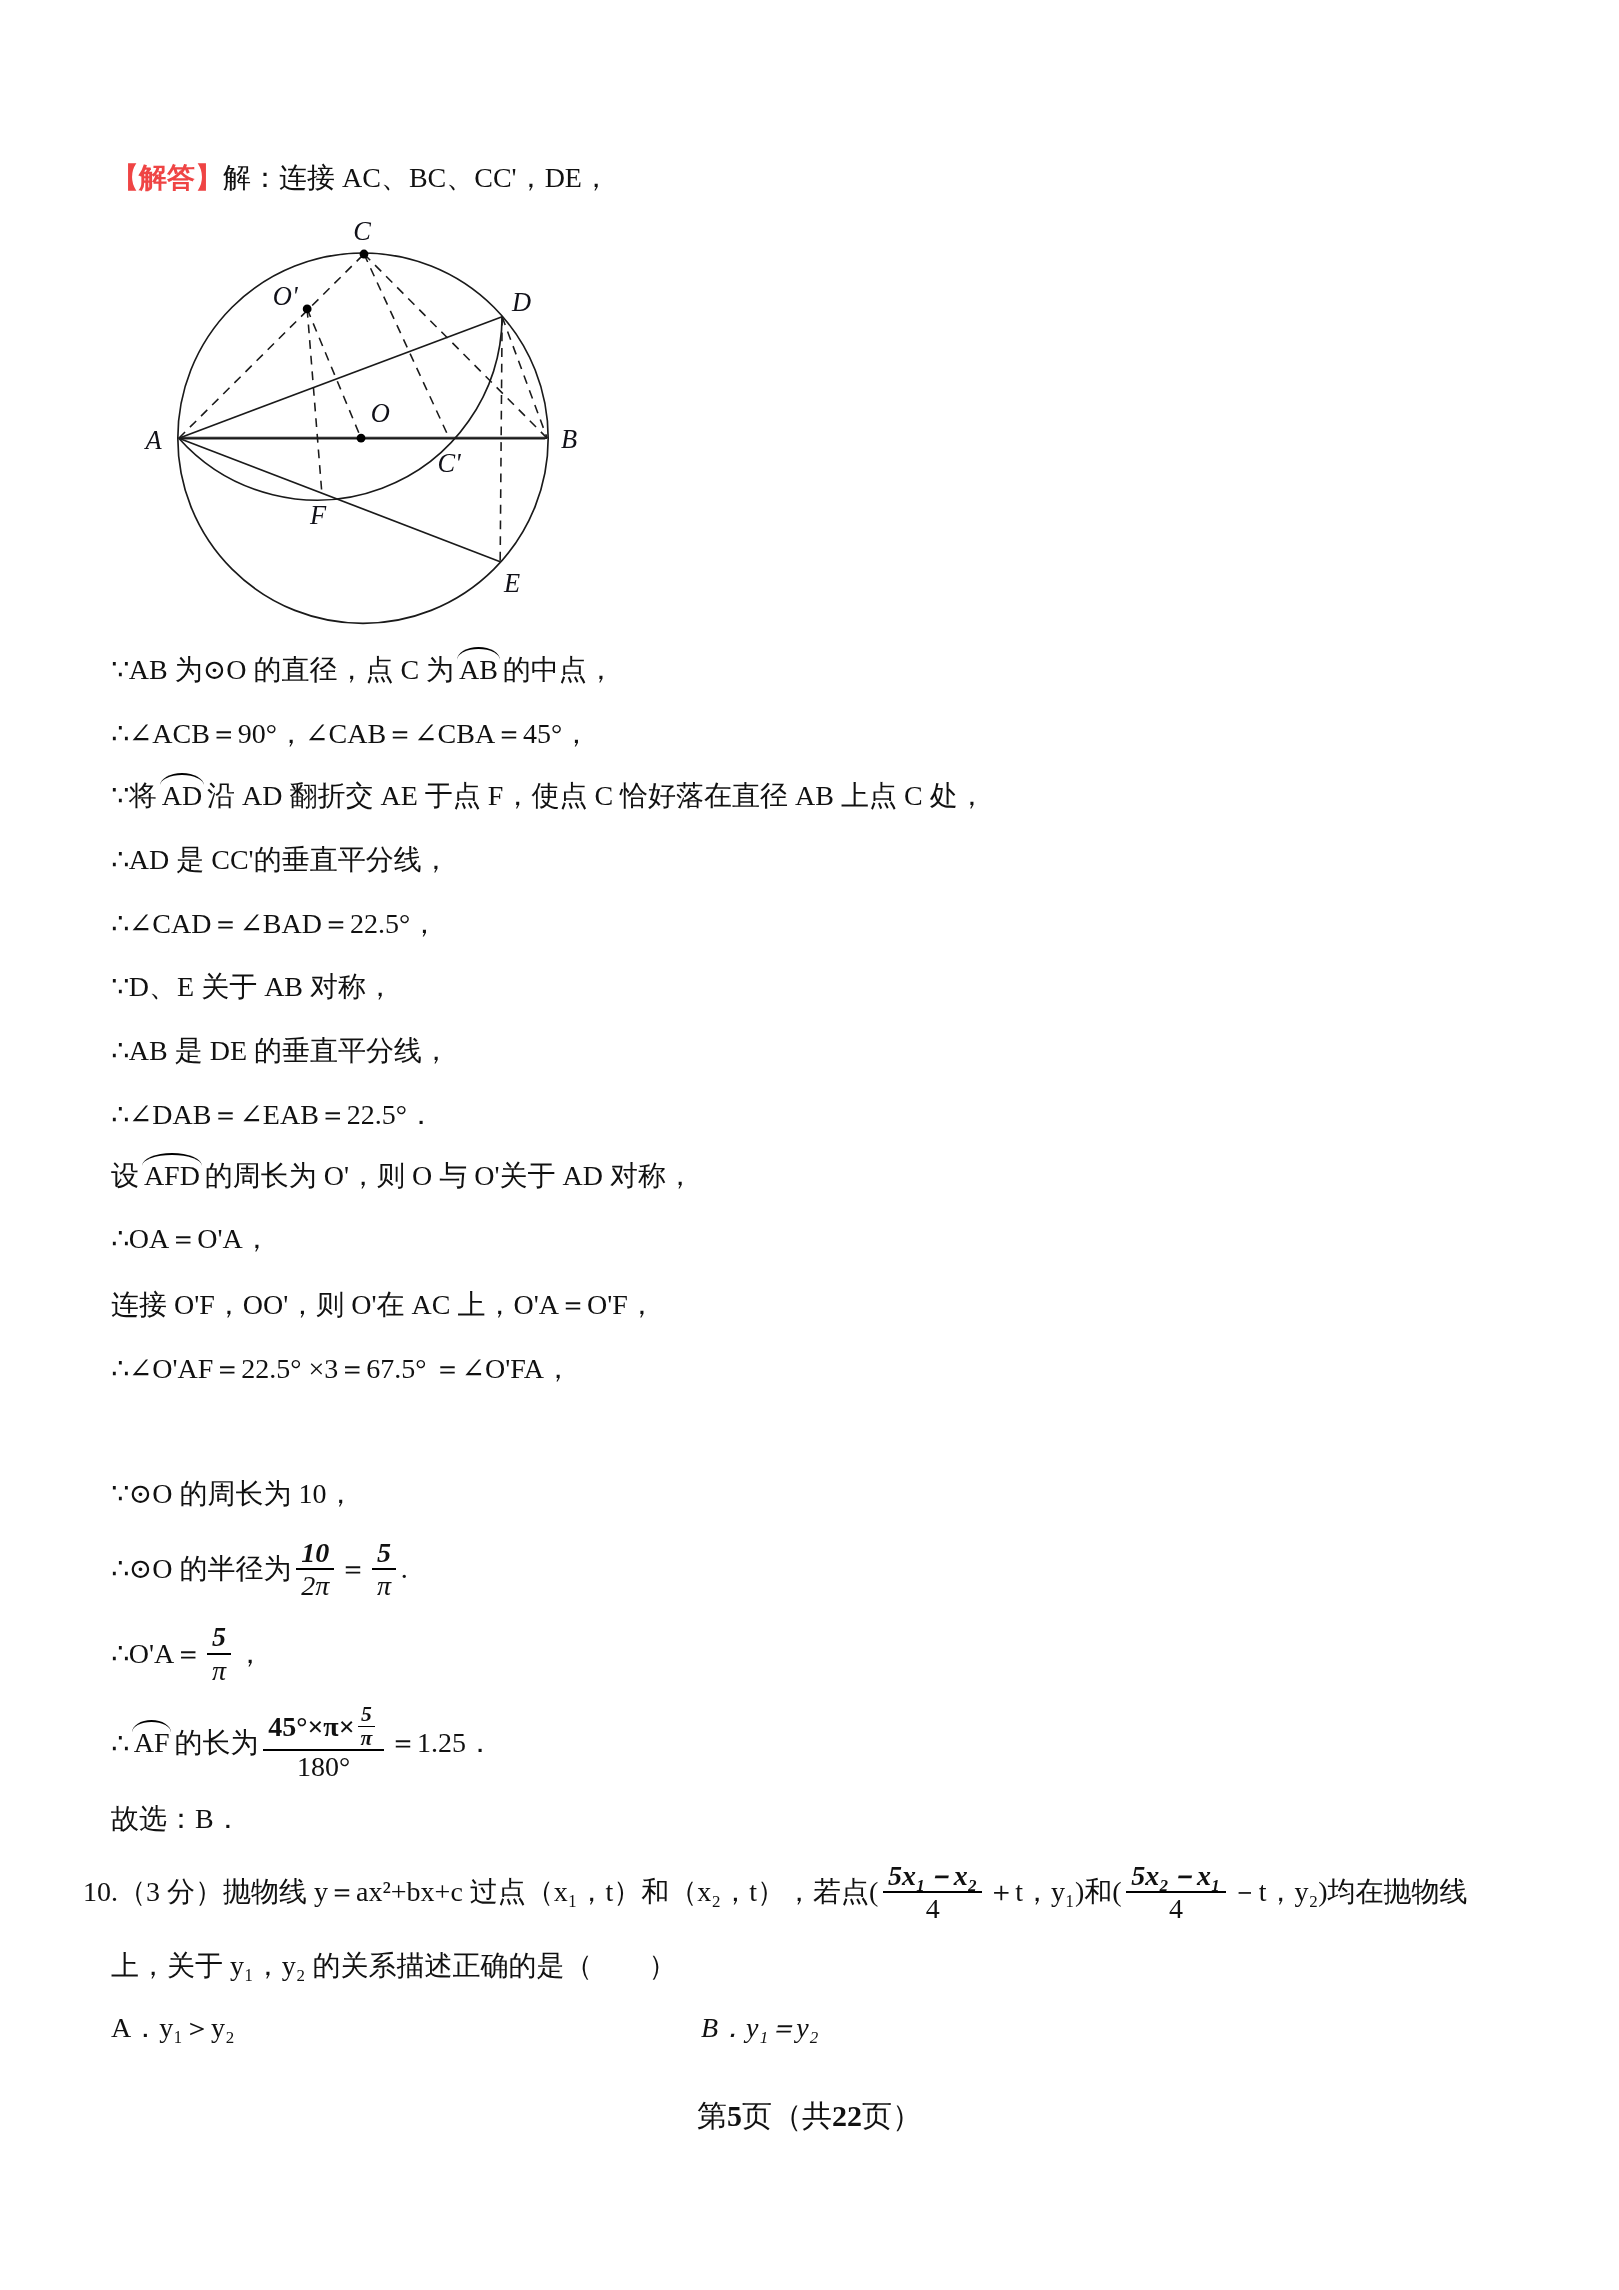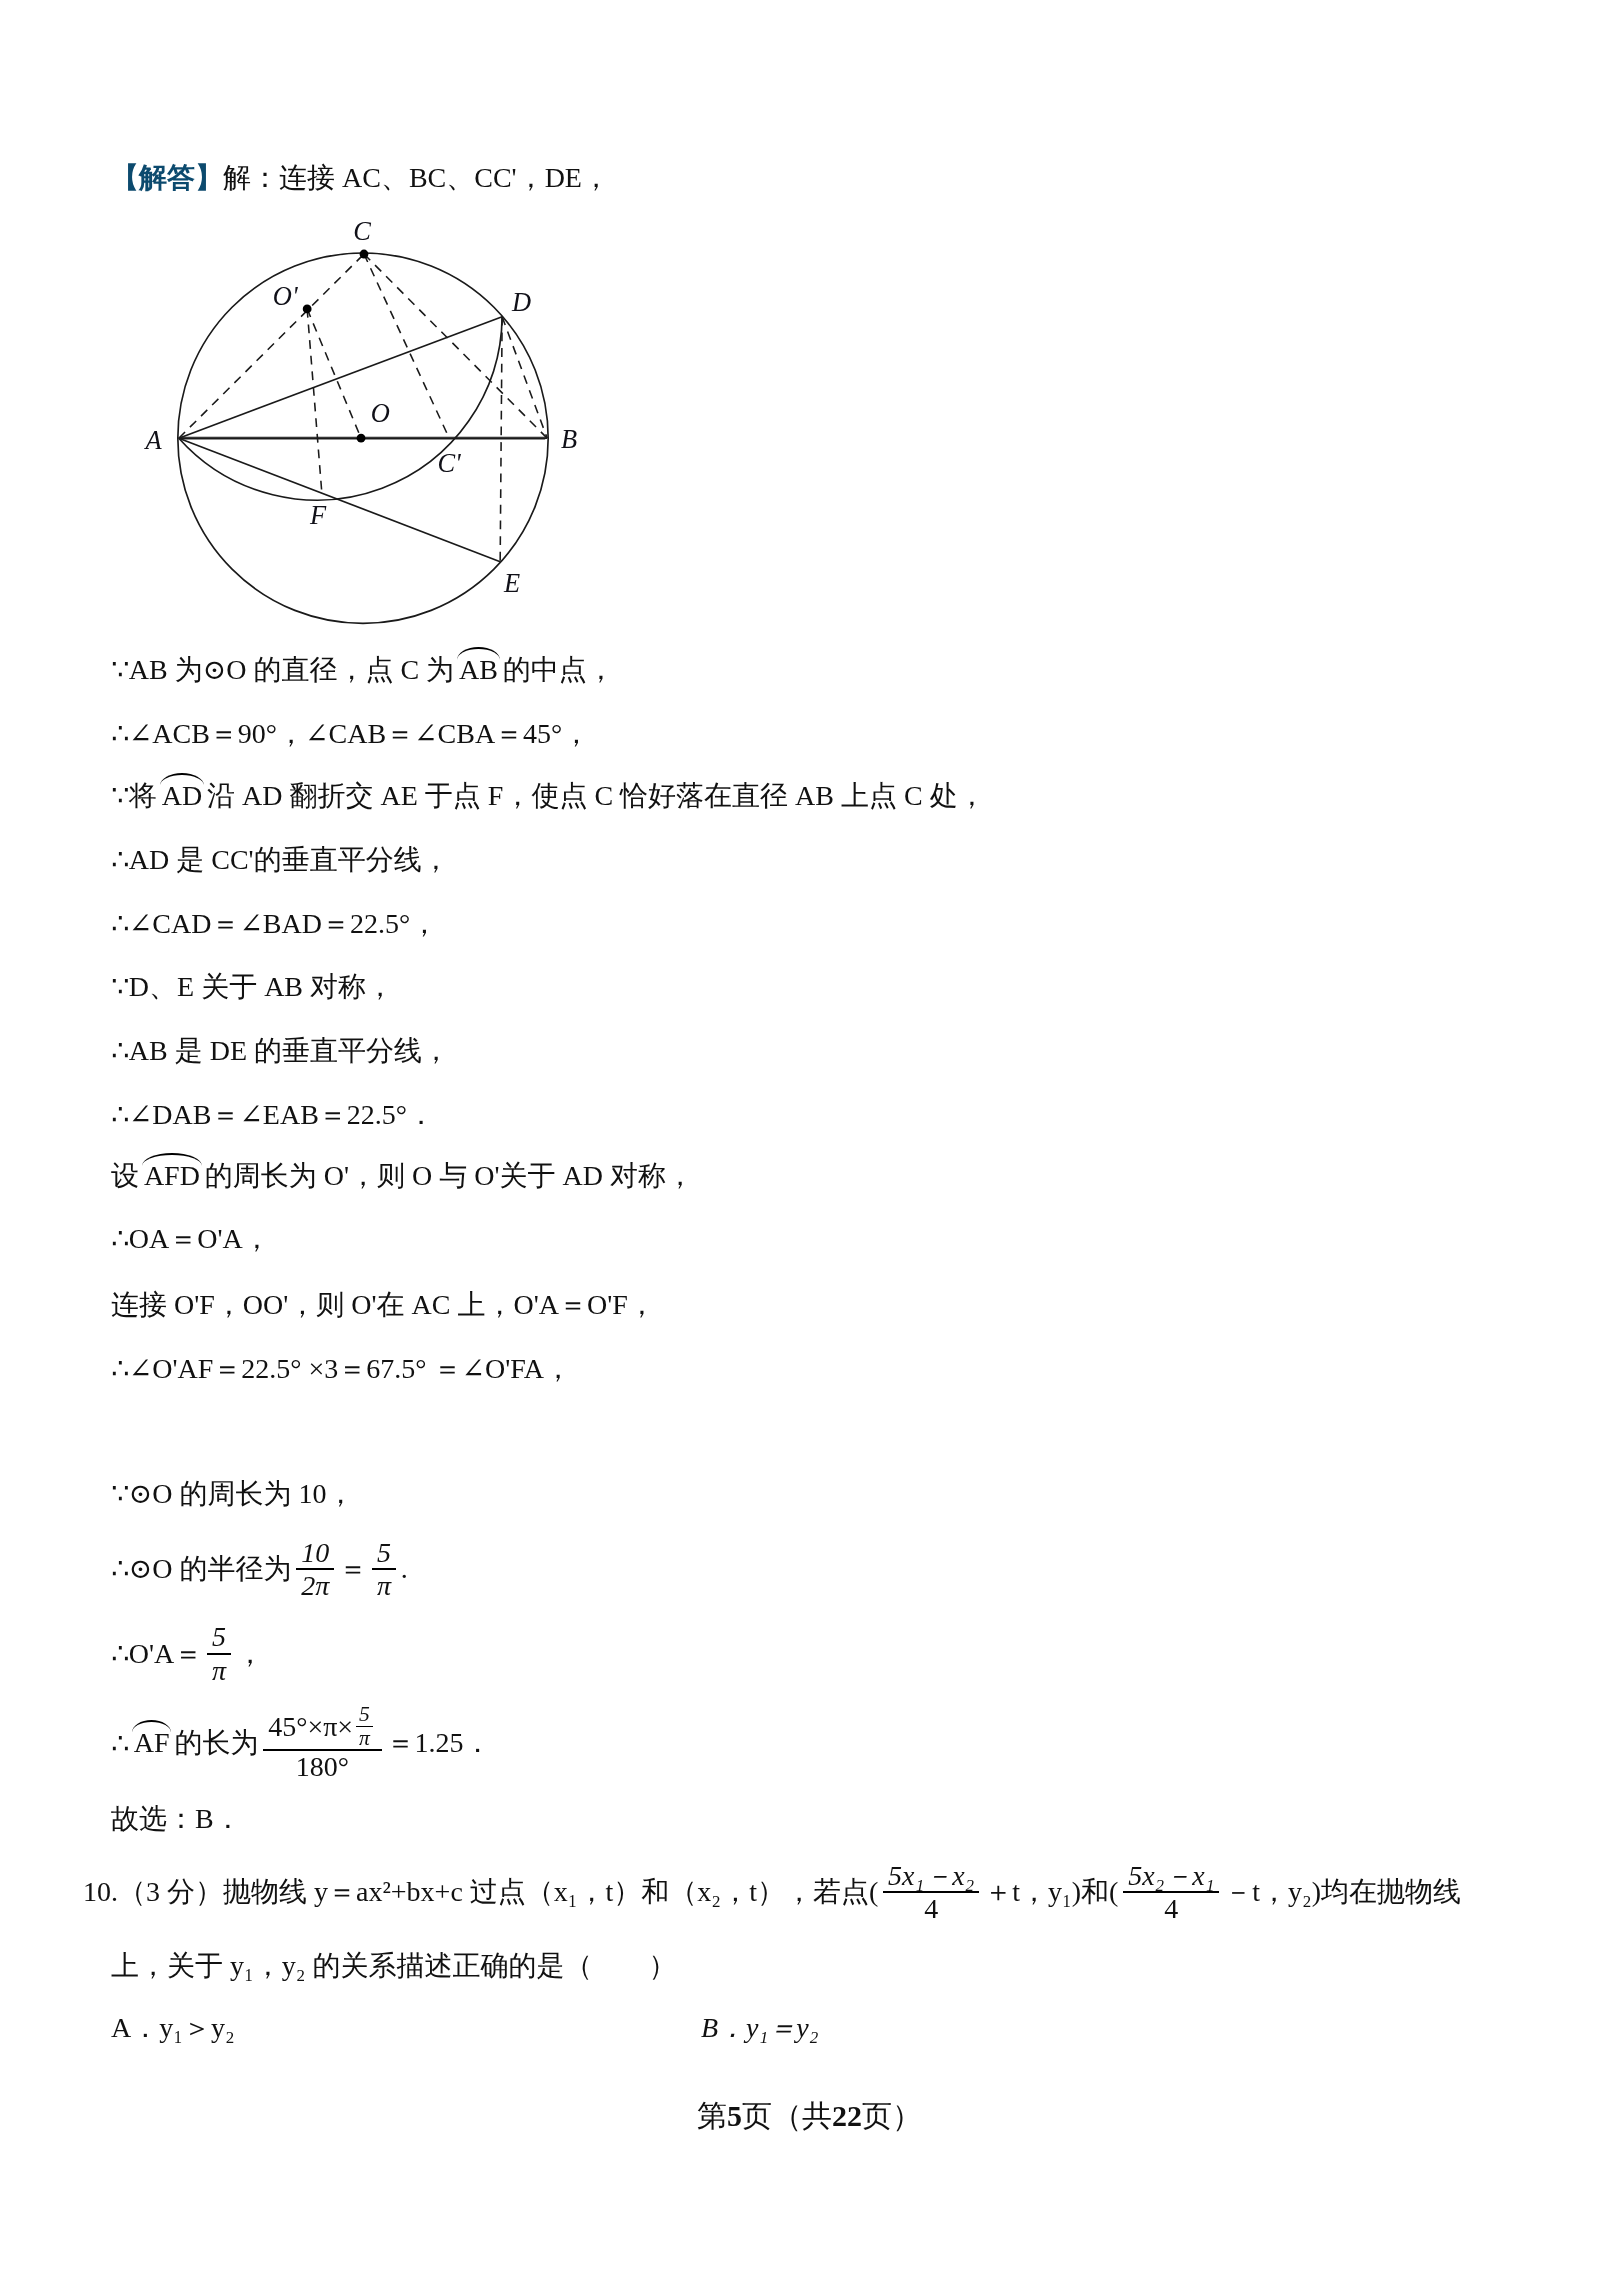--- a/index.html
+++ b/index.html
@@ -1,26 +1,26 @@
 <!DOCTYPE html>
 <html><head>
 <meta charset="utf-8">
 <style>
   html,body{margin:0;padding:0;background:#ffffff;}
   .page{position:relative;width:1619px;height:2291px;background:#fff;overflow:hidden;
         font-family:"Liberation Serif","DejaVu Serif","DejaVu Sans",serif;
         font-size:28px;color:#111;}
   .line{position:absolute;left:111px;white-space:nowrap;}
   .flexline{position:absolute;left:111px;display:flex;align-items:center;white-space:nowrap;}
-  .blue{color:#0c4a6e;}
+  .blue{color:#ef4444;}
   .bold{font-weight:bold;}
   
   .frac{display:inline-flex;flex-direction:column;align-items:center;vertical-align:middle;
         margin:0 4.9px;line-height:1.12;}
-  .frac .fn{padding:0 4.9px;border-bottom:2px solid #000;display:inline-flex;align-items:center;}
+  .frac .fn{padding:0 4.9px;border-bottom:2px solid #000;display:inline-flex;align-items:center;font-weight:bold;}
   .frac .fd{padding:0 4.9px;}
   .frac.tiny{font-size:21.6px;margin:0 2px 0 1px;line-height:1.05;}
   .frac.tiny .fn{padding:0 2.9px;border-bottom-width:1.6px;}
   
   .archat{position:relative;display:inline-block;padding:0 2.9px;margin:0 2px;}
   .archat::before{content:'';position:absolute;top:-6.9px;left:1px;right:1px;height:10.8px;
         border-top:2.4px solid #000;border-radius:50% 50% 0 0 / 100% 100% 0 0;}
   .it{font-style:italic;}
   svg .solid{stroke:#1a1a1a;stroke-width:1.7;fill:none;}
   svg .under{stroke:#8f8f8f;stroke-width:3.6;fill:none;}

